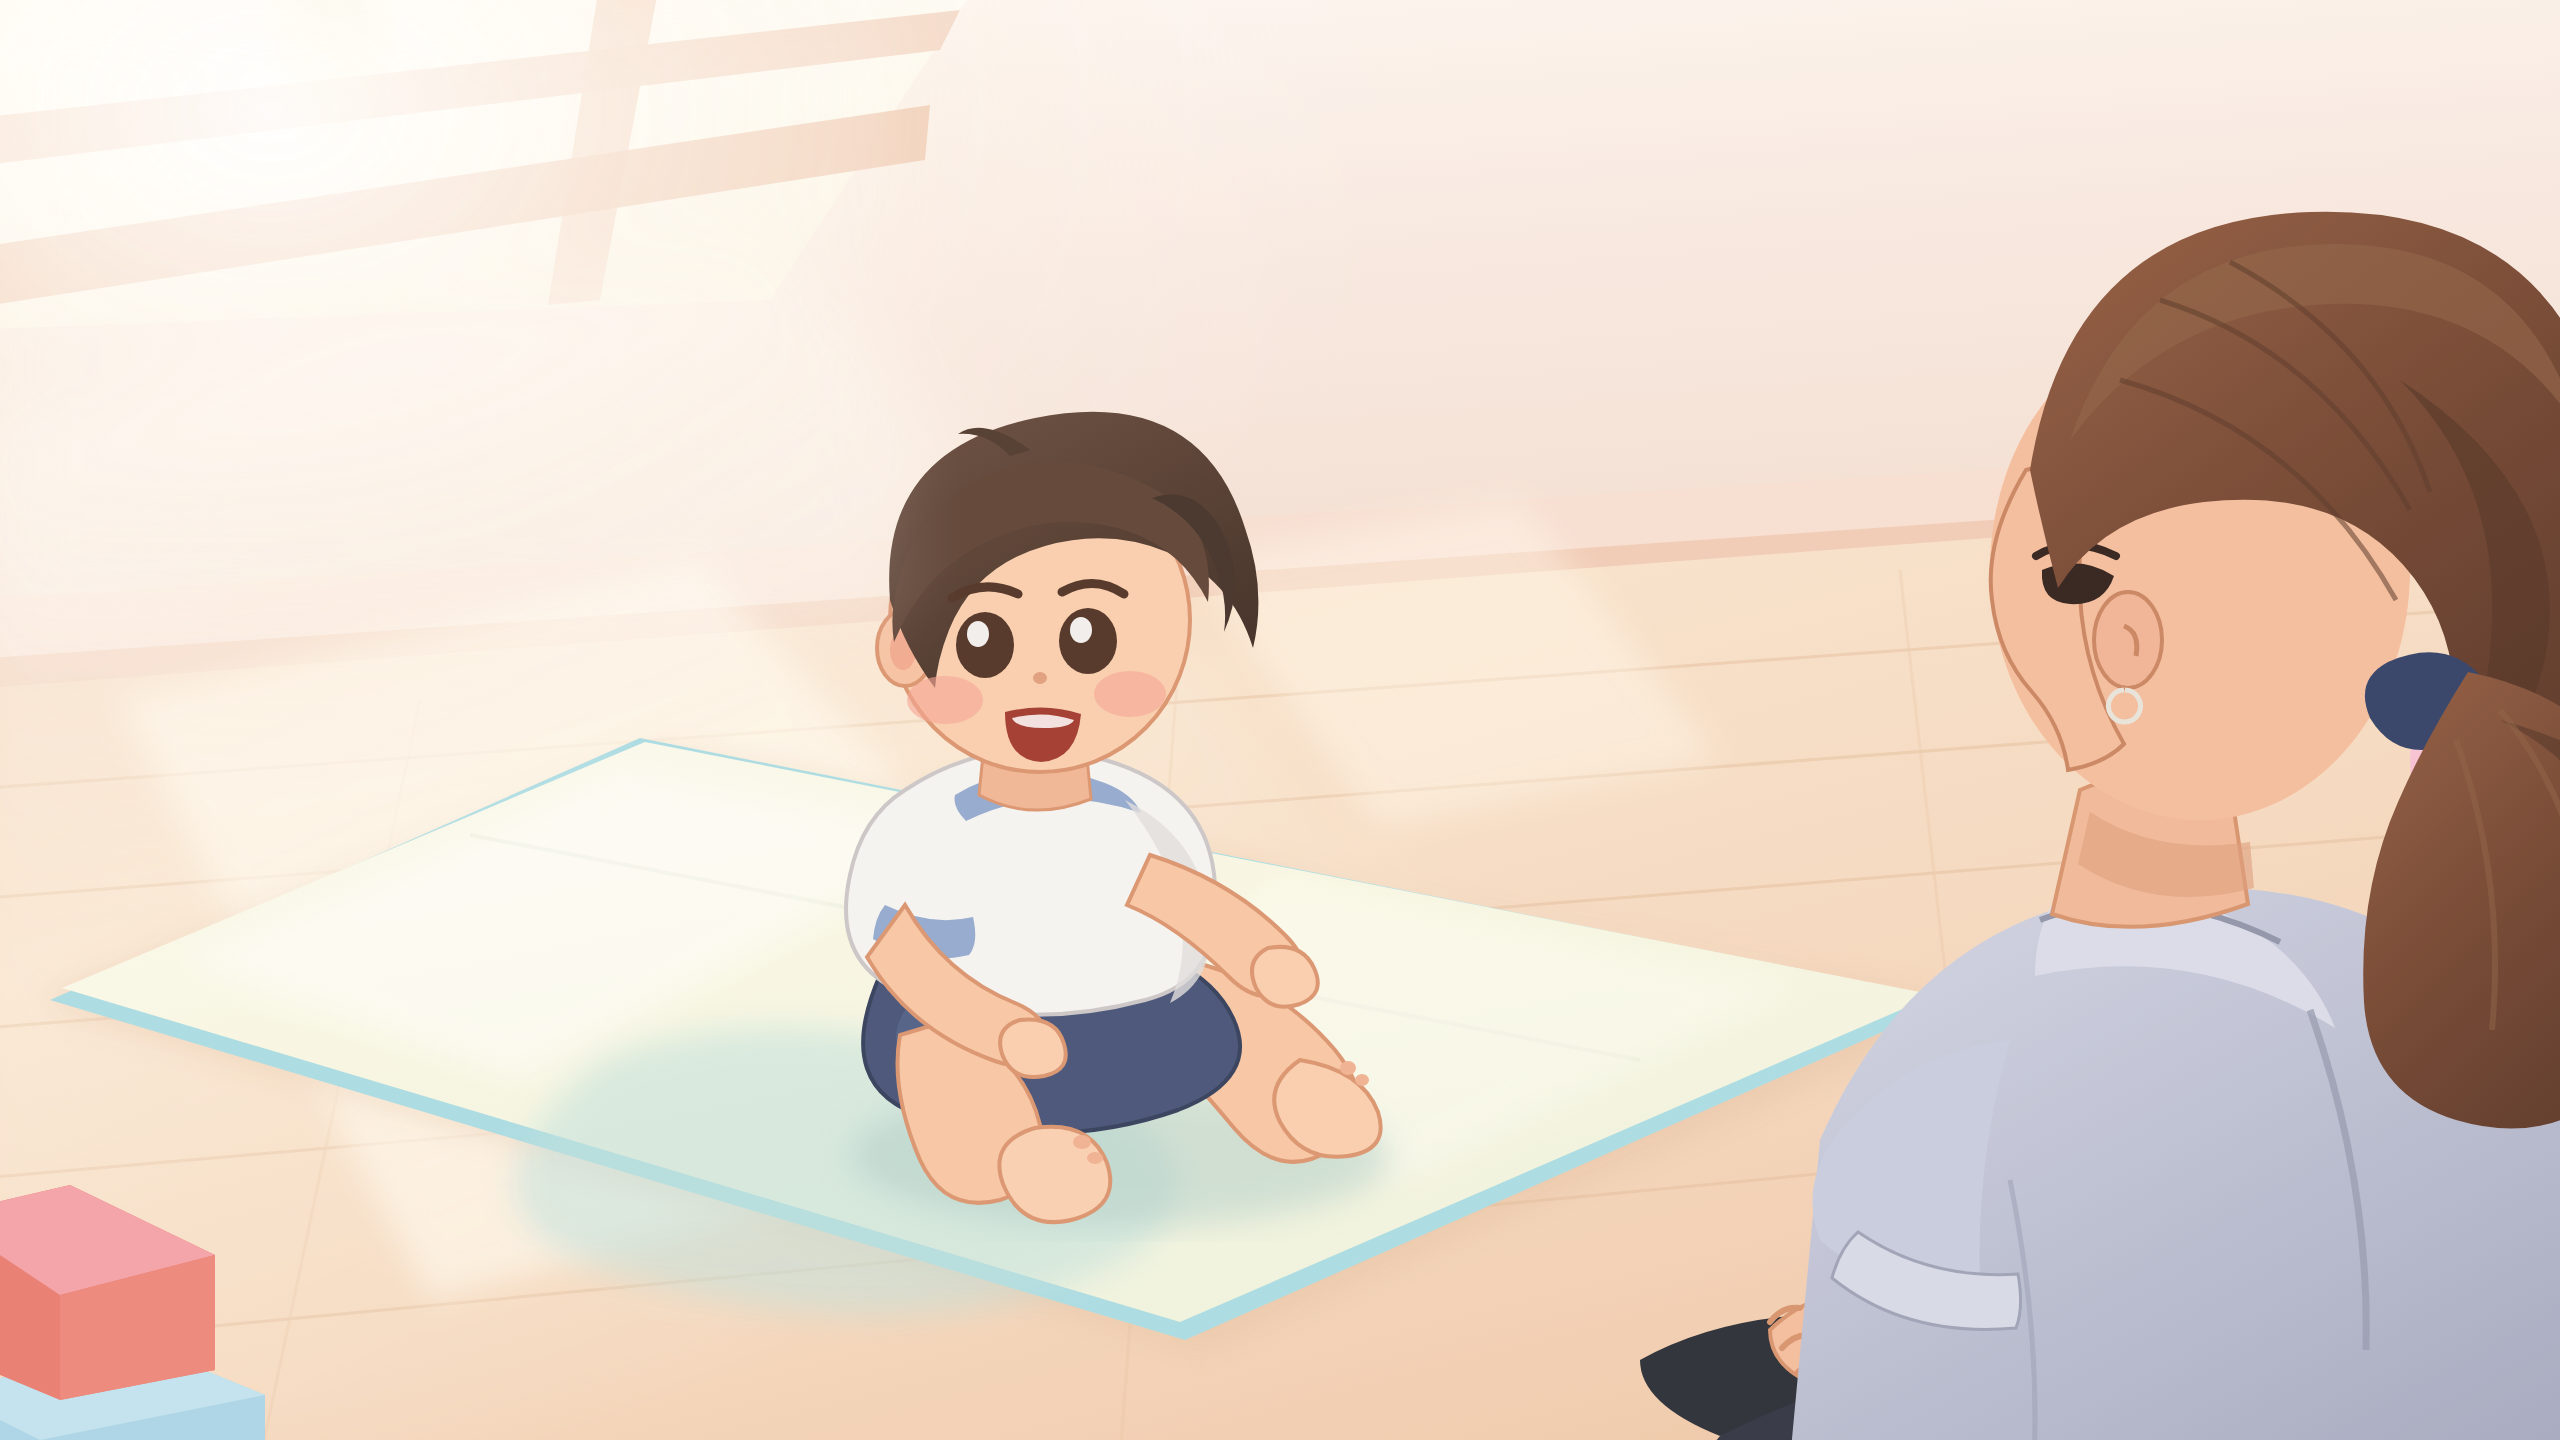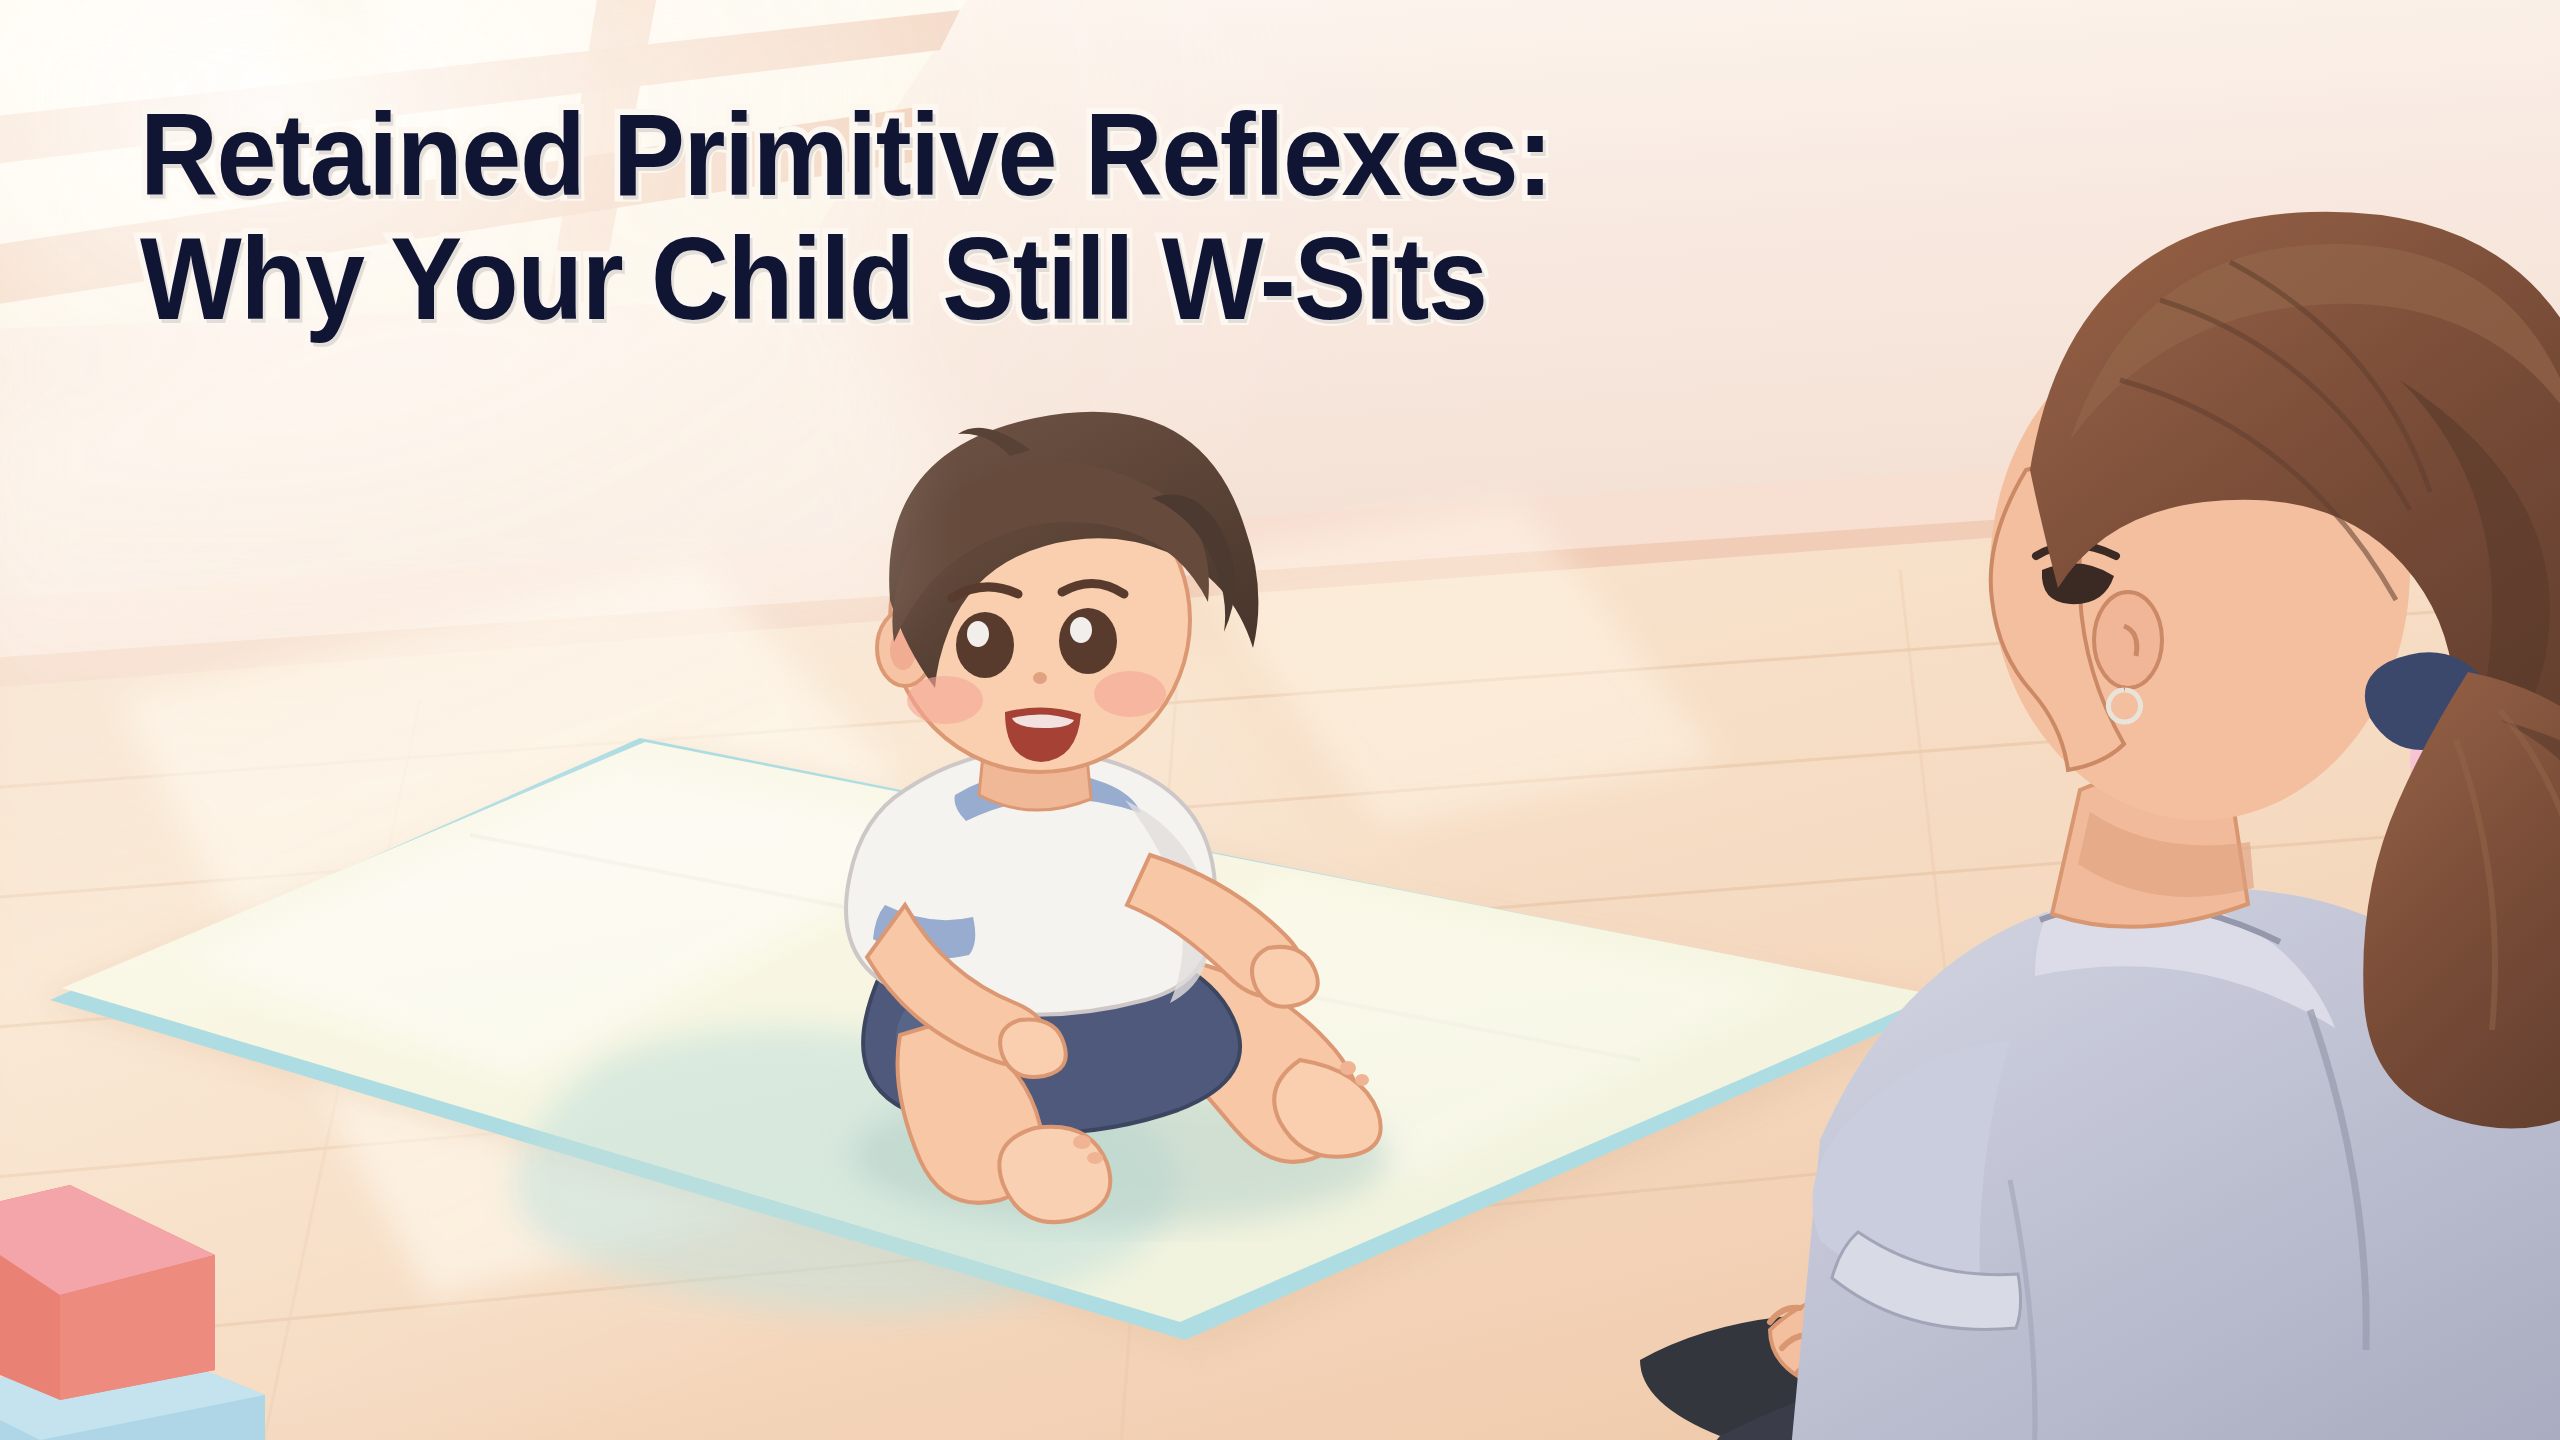--- a/index.html
+++ b/index.html
@@ -300,18 +300,14 @@
       <g stroke="#8a5b3d" stroke-width="6" fill="none" opacity="0.5">
         <path d="M 2500,710 q 100,120 92,300"></path>
         <path d="M 2456,740 q 50,140 36,290"></path>
       </g>
     </g>
 
     <rect x="0" y="0" width="2560" height="1440" fill="#fff3e2" opacity="0.08"></rect>
     <rect x="0" y="0" width="900" height="620" fill="#ffffff" opacity="0.14" filter="url(#softer)"></rect>
   </svg>
 
-  <div class="title-block">
-    <div class="title-line">Retained Primitive Reflexes:</div>
-    <div class="title-line">Why Your Child Still W-Sits</div>
-  </div>
 
 </div>
 
 </body></html>

